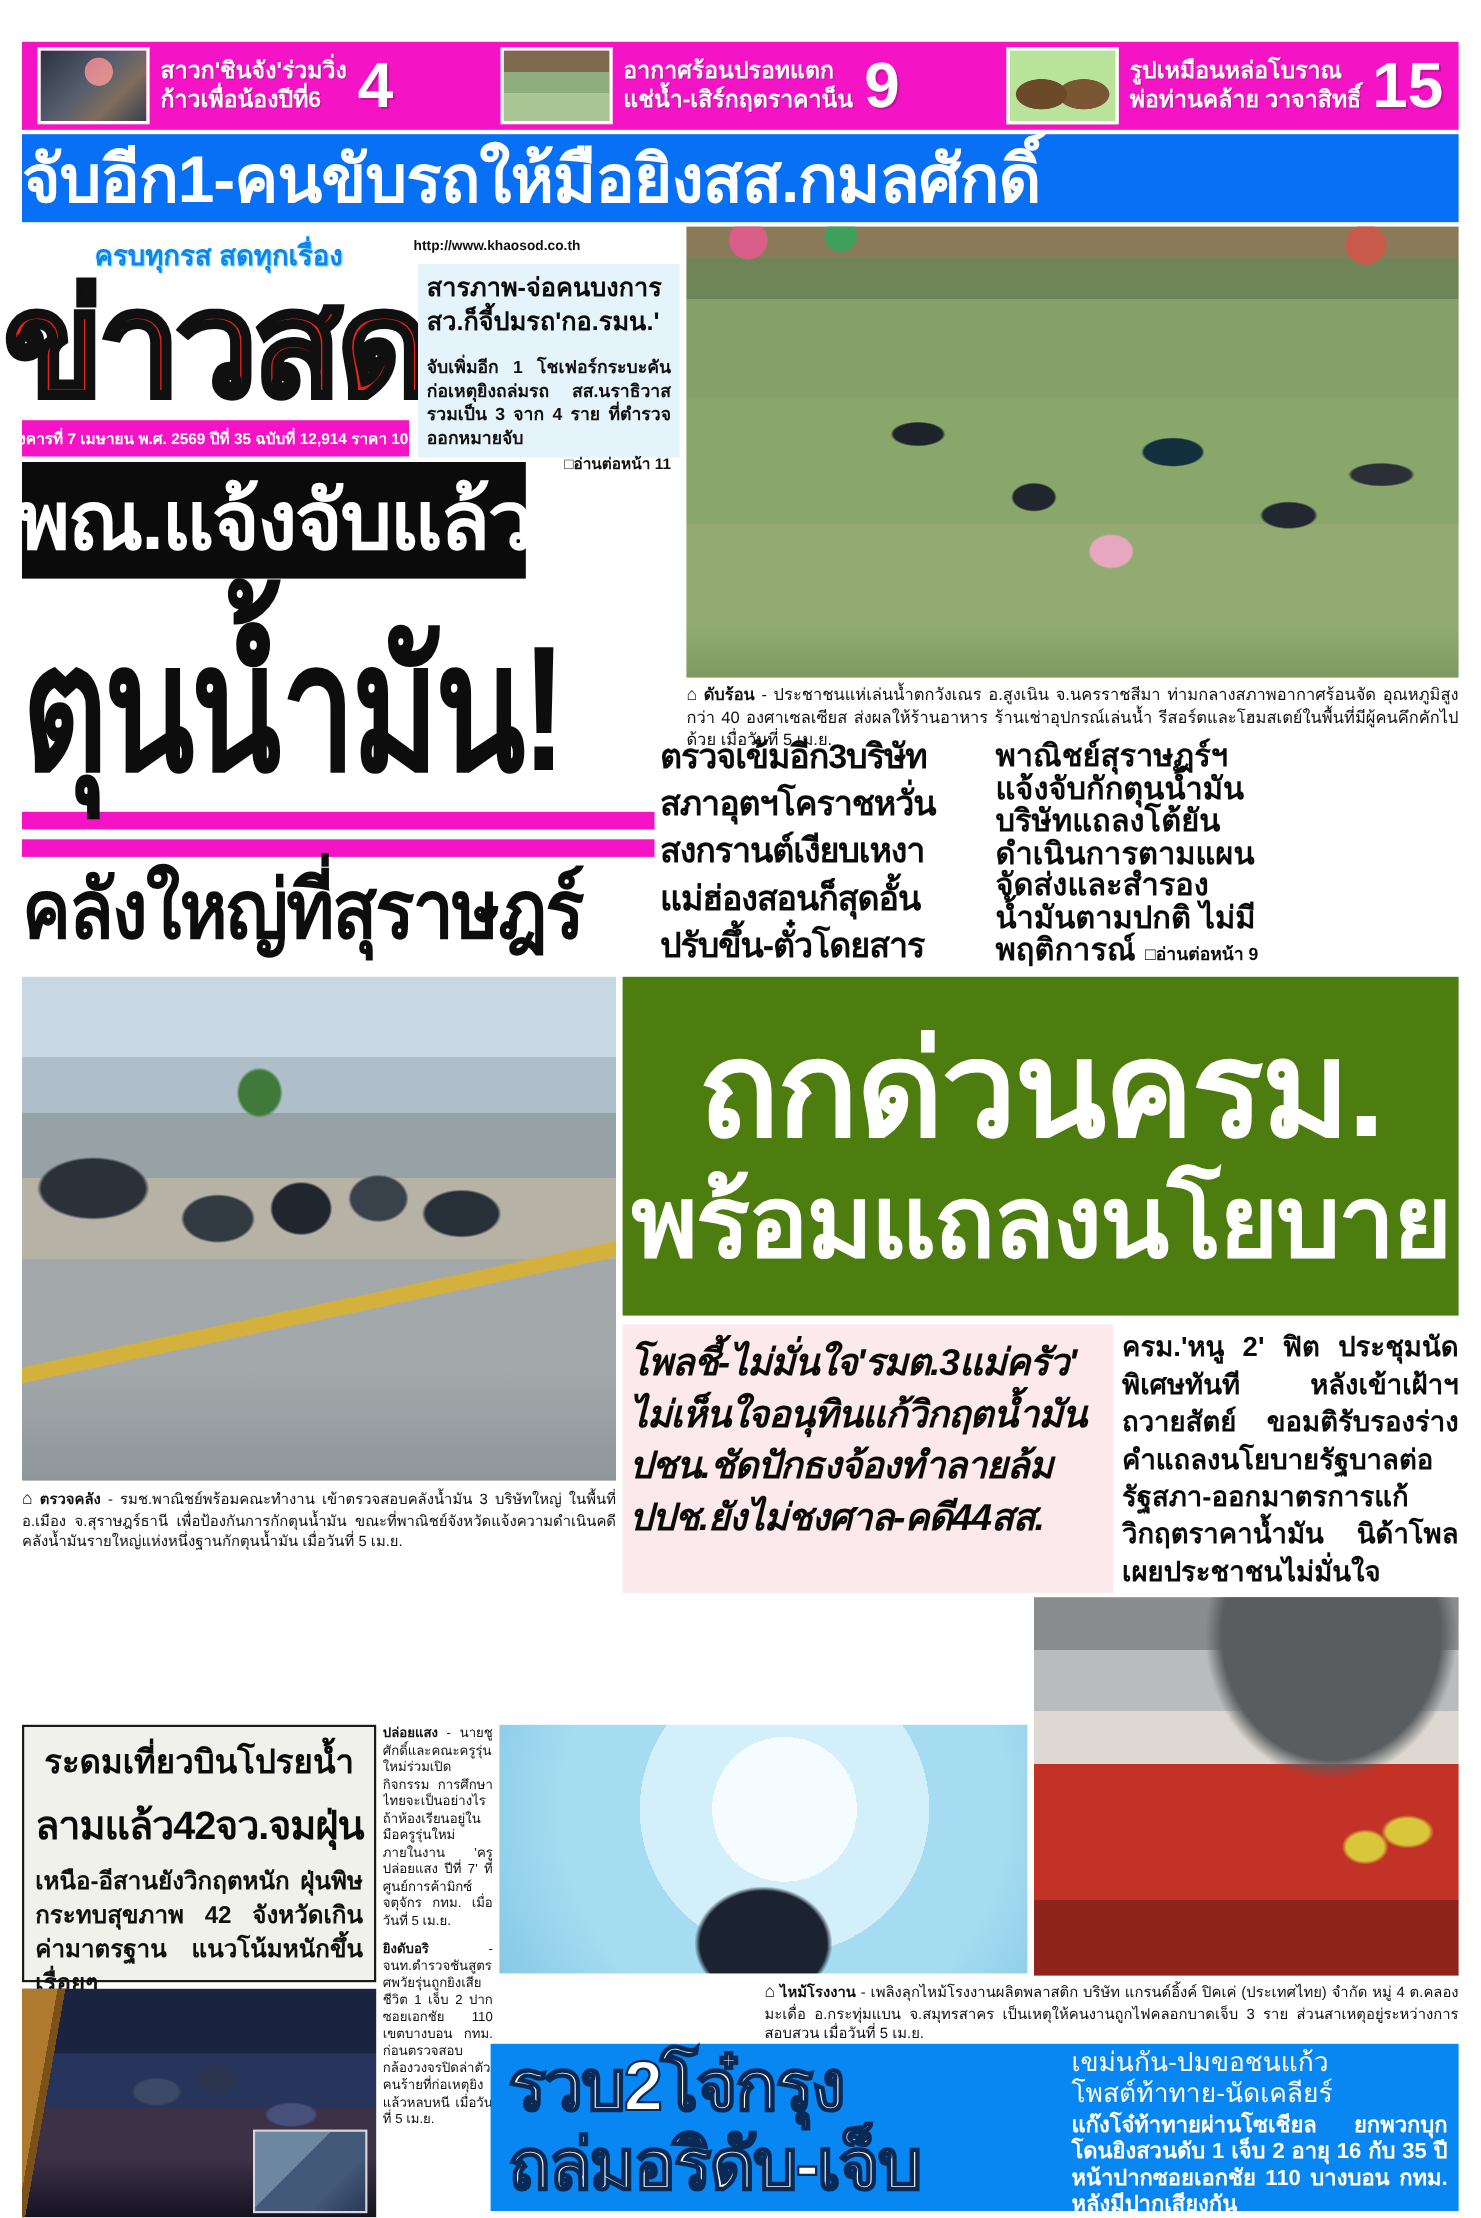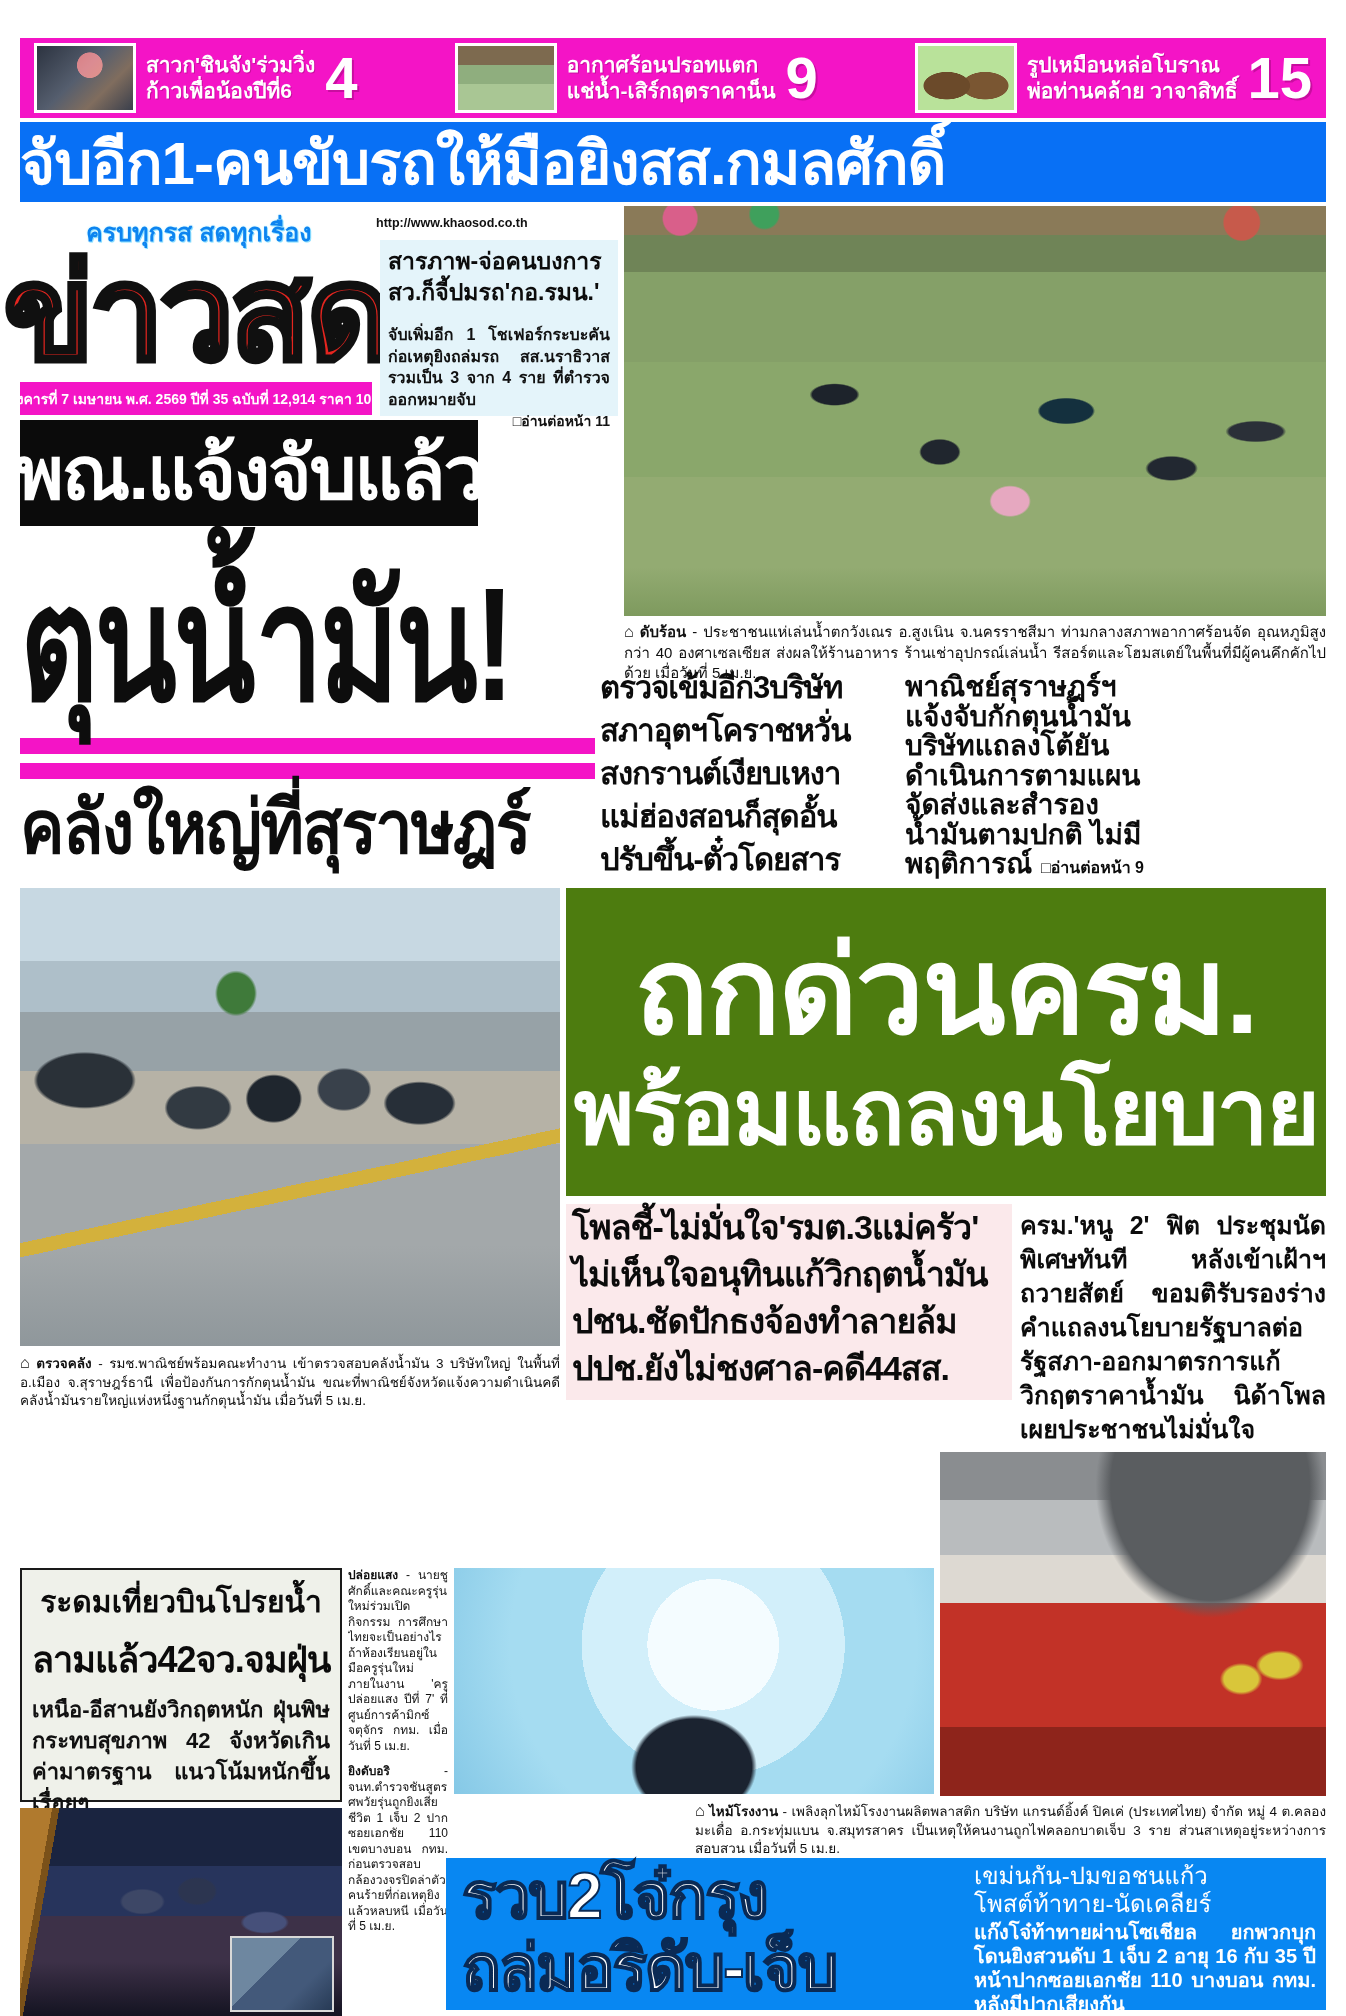--- a/index.html
+++ b/index.html
@@ -82,21 +82,21 @@
       linear-gradient(168deg,transparent 0 62%,#d3b13c 62% 64.5%,transparent 64.5%),
       linear-gradient(180deg,#c7d8e2 0 16%,#aebfc9 16% 27%,#97a2a7 27% 40%,#b6b2a6 40% 56%,#a3a8aa 56% 78%,#8f979b 100%);}
   .factory-caption{left:20px;top:1352px;width:540px;height:52px;font-size:13.5px;}
 
   
   .cabinet-box{left:566px;top:888px;width:760px;height:308px;background:#4d7c0f;display:flex;flex-direction:column;align-items:center;justify-content:center;}
   .cabinet-box .l1{color:#fff;font-weight:900;font-size:122px;line-height:1.16;white-space:nowrap;letter-spacing:-2px;}
   .cabinet-box .l2{color:#fff;font-weight:900;font-size:92px;line-height:1.1;white-space:nowrap;letter-spacing:-2px;}
 
   
-  .poll-col{left:566px;top:1204px;width:446px;height:196px;background:#fbe9eb;padding:0 6px;}
+  .poll-col{left:566px;top:1204px;width:446px;height:244px;background:#fbe9eb;padding:12px 6px;font-style:italic;}
   .poll-col div{font-size:34px;font-weight:900;line-height:47px;letter-spacing:-1px;white-space:nowrap;color:#0b0b0b;}
   .cabinet-col{left:1020px;top:1208px;width:306px;height:238px;}
   .cabinet-col .b{font-size:25px;line-height:34px;font-weight:bold;text-align:justify;color:#0c0c0c;}
   .cabinet-col .m{font-size:17px;font-weight:bold;text-align:right;margin-top:2px;}
 
   
   .wildfire-band{left:20px;top:1488px;width:915px;height:76px;background:#0b0b0b;display:flex;align-items:center;justify-content:center;}
   .wildfire-band span{color:#fff;font-weight:900;font-size:56px;white-space:nowrap;letter-spacing:-1px;}
 
   

